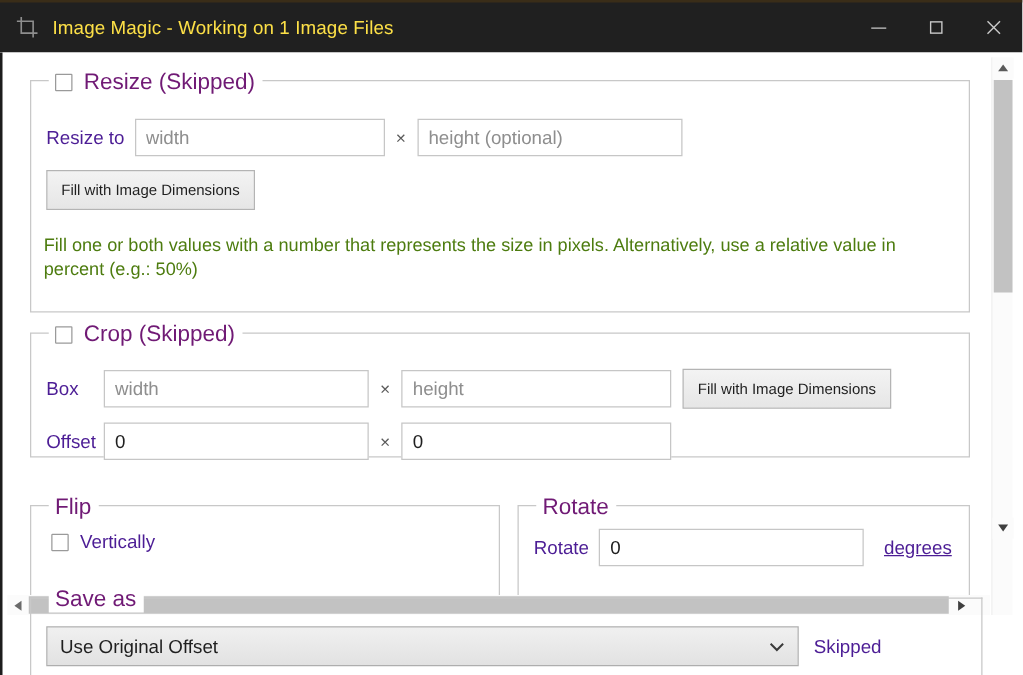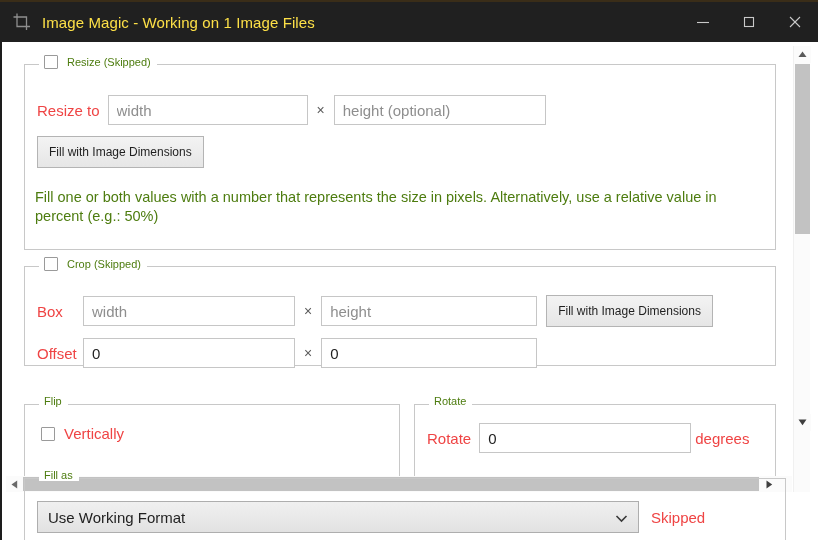--- a/index.html
+++ b/index.html
@@ -101,22 +101,22 @@
     border: 1px solid #c8c8c8;
     box-sizing: border-box;
     background: transparent;
   }
   .group-title {
     position: absolute;
     top: -10px;
     left: 14px;
     background: #ffffff;
     padding: 0 6px 0 5px;
-    font-size: 11px;
-    color: #4d7c0f;
+    font-size: 18px;
+    color: #701a75;
     display: flex;
     align-items: center;
     white-space: nowrap;
   }
 
   
   .cbx {
     width: 14px;
     height: 14px;
     border: 1px solid #9a9a9a;
@@ -128,21 +128,21 @@
     border-radius: 1px;
   }
 
   
   .row {
     display: flex;
     align-items: center;
   }
   .lbl {
     font-size: 15px;
-    color: #ef4444;
+    color: #4c1d95;
     white-space: nowrap;
   }
   .tfield {
     border: 1px solid #c6c6c6;
     background: #ffffff;
     box-sizing: border-box;
     height: 30px;
     font-size: 15px;
     color: #1f1f1f;
     padding: 0 8px;
@@ -340,21 +340,21 @@
             </div>
           </div>
 
           <div class="groupbox" style="position:absolute; left:408px; top:358px; width:362px; height:86px;">
             <div class="group-title">
               <span>Rotate</span>
             </div>
             <div class="row" style="position:absolute; left:12px; top:18px;">
               <span class="lbl">Rotate</span>
               <input class="tfield" type="text" style="width: 212px; margin-left: 8px;" value="0">
-              <span class="lbl" style="margin-left:4px;">degrees</span>
+              <span class="lbl" style="margin-left:16px;text-decoration:underline;">degrees</span>
             </div>
           </div>
 
         </div>
       </div>
 
       <div class="vscroll">
         <div class="vs-arrow" style="top:0; left:0;">
           <svg width="9" height="7" viewBox="0 0 9 7">
               <polygon points="4.5,0.5 8.5,6 0.5,6" fill="#5a5a5a"></polygon>
@@ -379,25 +379,25 @@
           <svg width="7" height="9" viewBox="0 0 7 9">
               <polygon points="6.2,4.5 0.5,0.5 0.5,8.5" fill="#3f3f3f"></polygon>
             </svg>
         </div>
       </div>
 
     </div>
 
     <div class="saveas">
       <div class="group-title">
-        <span>Fill as</span>
+        <span>Save as</span>
       </div>
       <div class="row" style="position:absolute; left:12px; top:22px;">
         <div class="combo">
-          <span>Use Working Format</span>
+          <span>Use Original Offset</span>
           <span class="combo-arrow">
             <svg width="13" height="9" viewBox="0 0 13 9">
               <polyline points="1.5,2 6.5,7 11.5,2" fill="none" stroke="#3a3a3a" stroke-width="1.6"></polyline>
             </svg>
           </span>
         </div>
         <span class="lbl" style="margin-left:12px;">Skipped</span>
       </div>
     </div>
 

